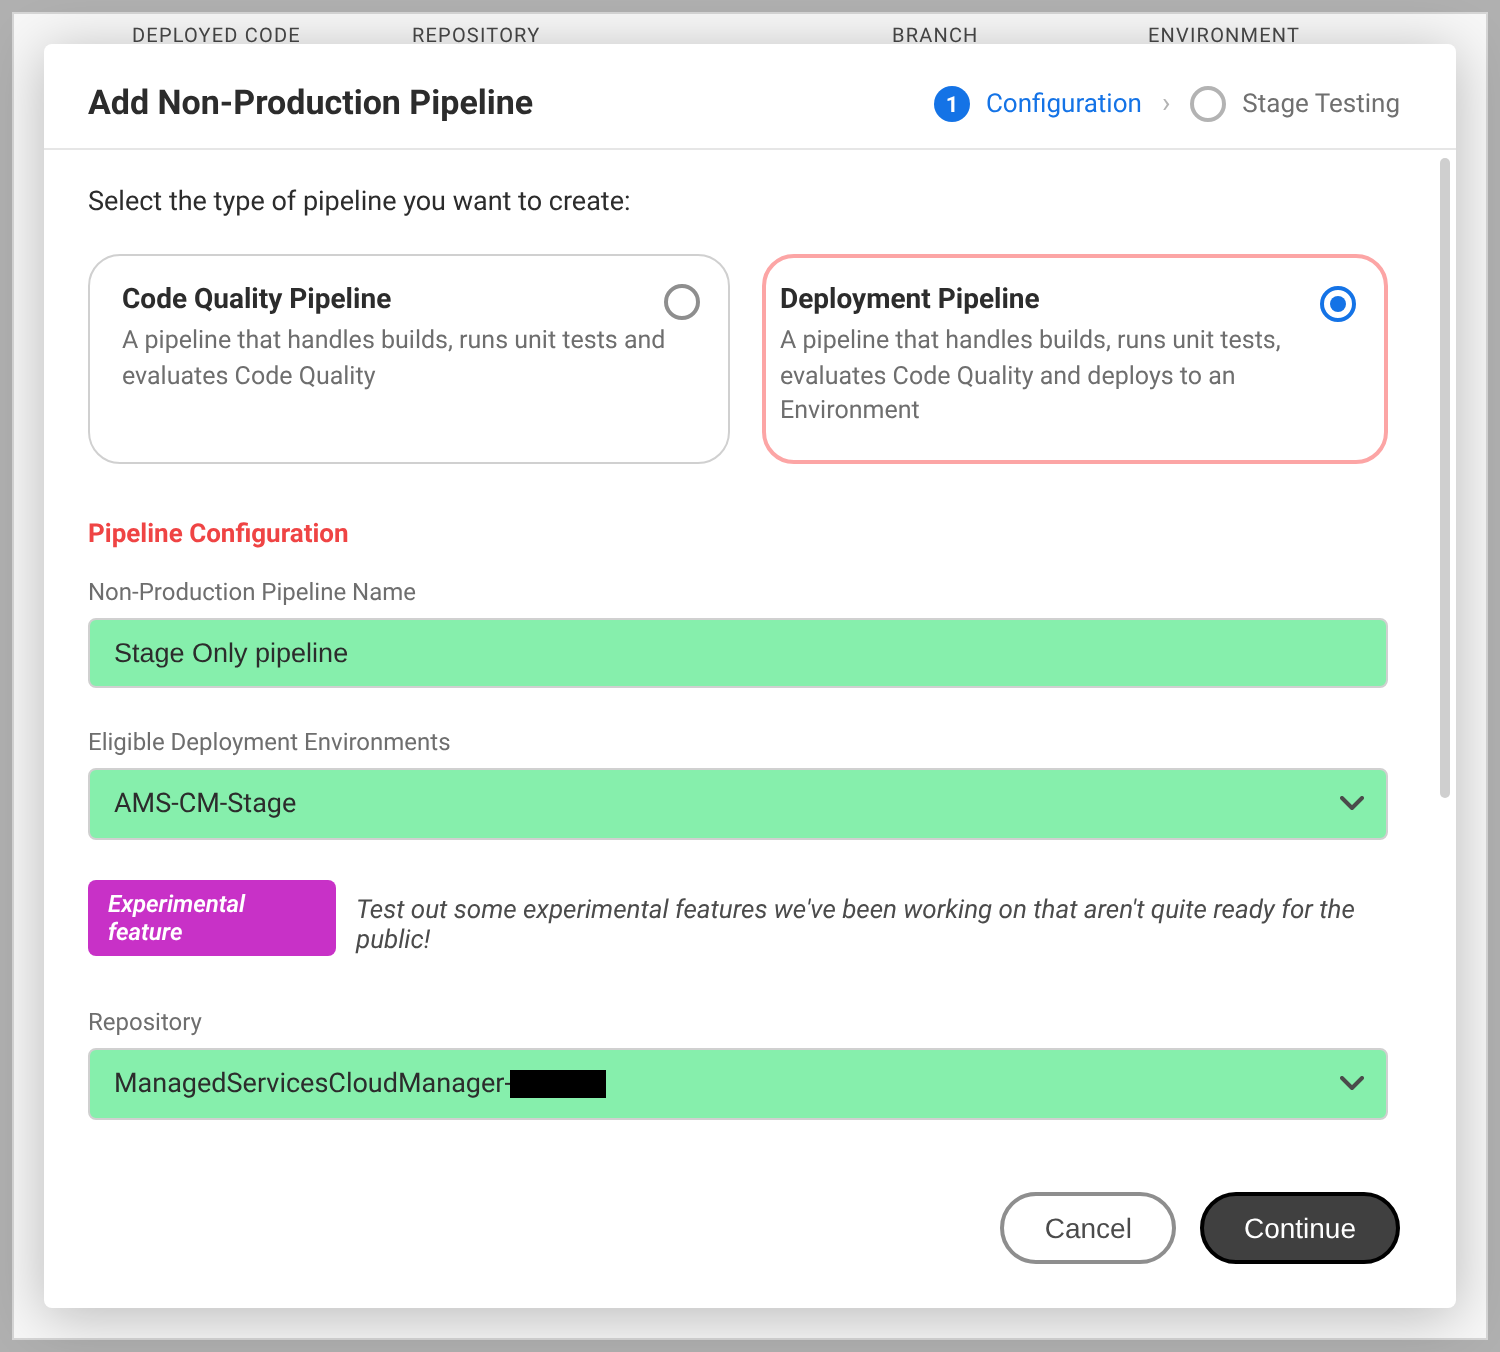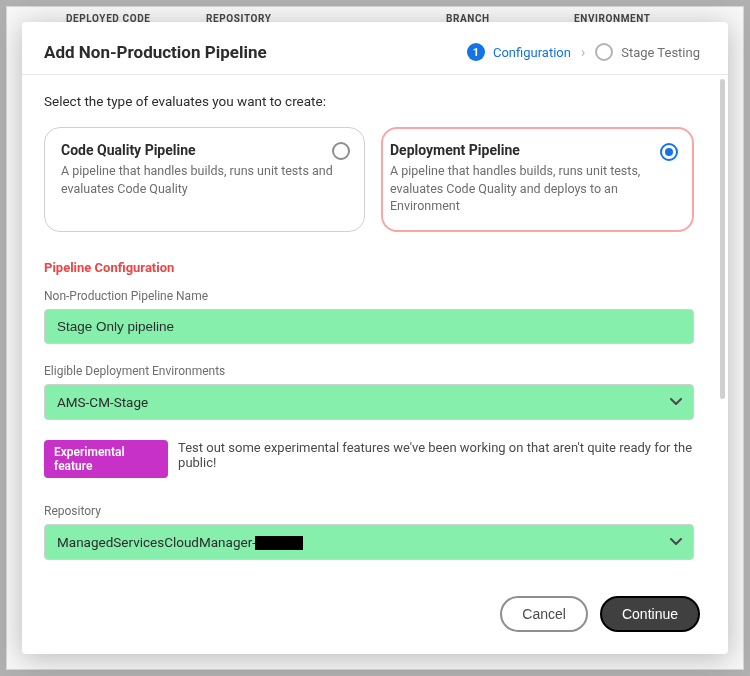--- a/index.html
+++ b/index.html
@@ -16,21 +16,21 @@
     top: 6px; left: 6px; right: 6px; bottom: 6px;
     background: #f7f7f7;
     box-shadow: inset 0 0 0 1px #d6d6d6;
   }
   .hdr-row {
     display: flex;
     padding: 4px 60px;
     font-size: 10px;
     letter-spacing: 0.06em;
     color: #484848;
-    font-weight: 700;
+    font-weight: 400;
   }
   .hdr-row span { padding: 3px 0; }
   .modal {
     position: absolute;
     top: 22px; left: 22px; right: 22px; bottom: 22px;
     background: #fff;
     border-radius: 4px;
     box-shadow: 0 4px 28px rgba(0,0,0,0.25);
     display: flex;
     flex-direction: column;
@@ -157,23 +157,24 @@
   .select-wrap { position: relative; }
   .caret, .chev {
     position: absolute;
     right: 12px; top: 50%;
     transform: translateY(-50%);
     pointer-events: none;
   }
   .chev svg, .refresh svg { display:block; }
   .exp-row {
     display: flex;
-    align-items: flex-start;
+    align-items: flex-end;
     gap: 10px;
     margin: 4px 0 26px 0;
+    font-style: italic;
   }
   .exp-badge {
     background: #c831c7;
     color: #fff;
     font-size: 12px;
     font-weight: 600;
     padding: 5px 10px;
     border-radius: 4px;
   }
   .exp-text {
@@ -237,21 +238,21 @@
         <div class="step-badge inactive"></div>
         <span>Stage Testing</span>
       </div>
     </div>
   </div>
 
   <div class="modal-body-wrap">
     <div class="scrollbar-track"></div>
     <div class="modal-body">
 
-      <div class="intro">Select the type of evaluates you want to create:</div>
+      <div class="intro">Select the type of pipeline you want to create:</div>
 
       <div class="cards">
         <div class="card">
           <div class="radio"></div>
           <div class="card-title">Code Quality Pipeline</div>
           <div class="card-desc">A pipeline that handles builds, runs unit tests and evaluates Code Quality</div>
         </div>
         <div class="card selected">
           <div class="radio"></div>
           <div class="card-title">Deployment Pipeline</div>

